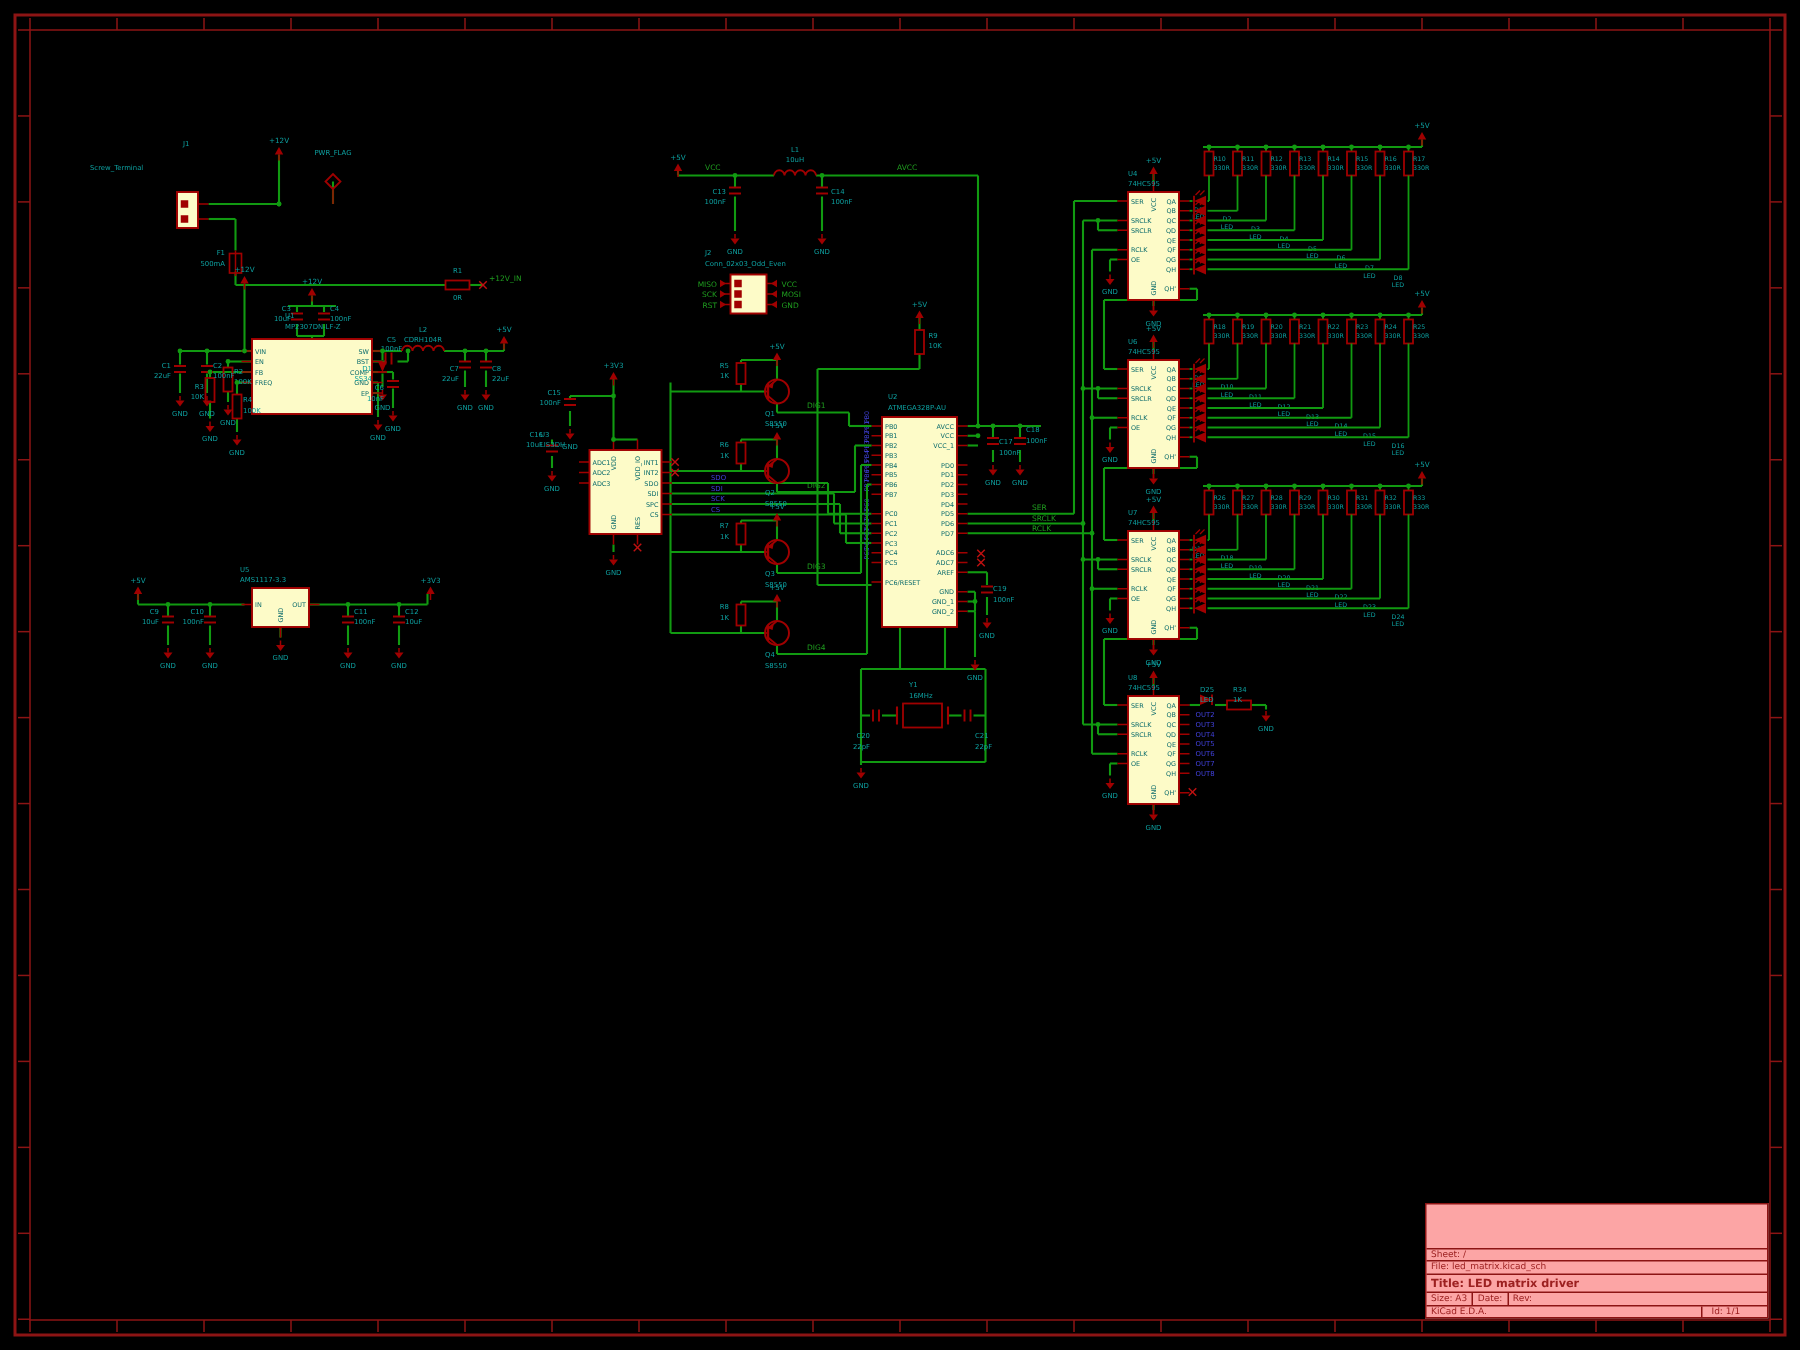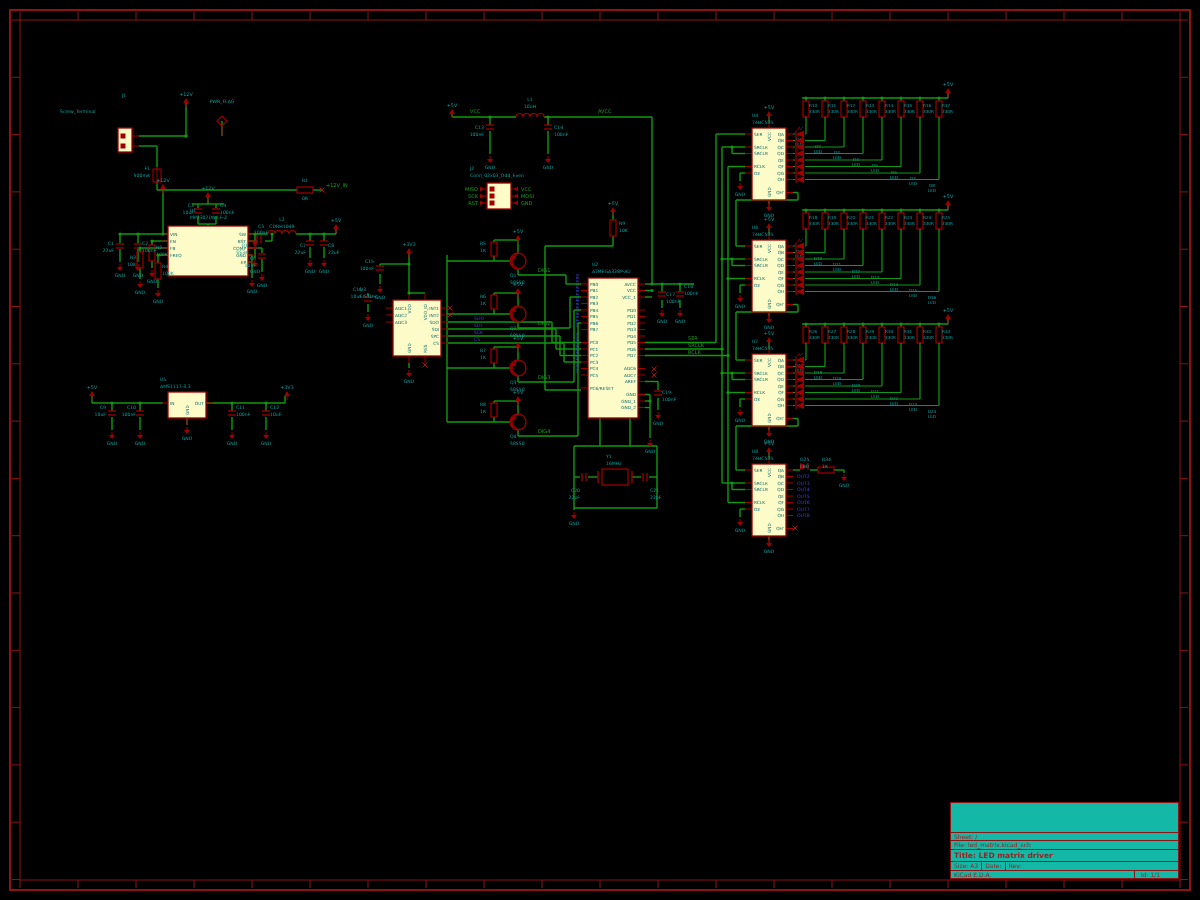--- a/index.html
+++ b/index.html
@@ -1,21 +1,21 @@
 <!DOCTYPE html>
 <html><head>
 <meta charset="utf-8">
 <style>
   html,body{margin:0;padding:0;background:#000;}
   #stage{position:relative;width:1200px;height:900px;background:#000;overflow:hidden;
          font-family:"DejaVu Sans",sans-serif;}
   svg text{font-family:"DejaVu Sans",sans-serif;}
   .tblock{position:absolute;left:950px;top:802px;width:229px;height:77px;
           border:1px solid #8c1414;color:#9c2020;font-size:6px;line-height:1.25;
-          display:flex;flex-direction:column;box-sizing:border-box;background:#14b8a6;}
+          display:flex;flex-direction:column;box-sizing:border-box;background:#fca5a5;}
   .tb-comment{flex:1 1 auto;border-bottom:1px solid #8c1414;}
   .tb-line{padding:0 3px;border-bottom:1px solid #8c1414;white-space:nowrap;overflow:hidden;}
   .tb-title{font-weight:bold;font-size:7.5px;padding:1px 3px;border-bottom:1px solid #8c1414;}
   .tb-meta{display:flex;border-bottom:1px solid #8c1414;}
   .tb-meta span{padding:0 3px;border-right:1px solid #8c1414;}
   .tb-meta span:last-child{border-right:none;flex:1;}
   .tb-bottom{display:flex;}
   .tb-bottom span{padding:0 3px;}
   .tb-bottom .tb-id{margin-left:auto;border-left:1px solid #8c1414;padding-left:6px;width:34px;}
 </style>

